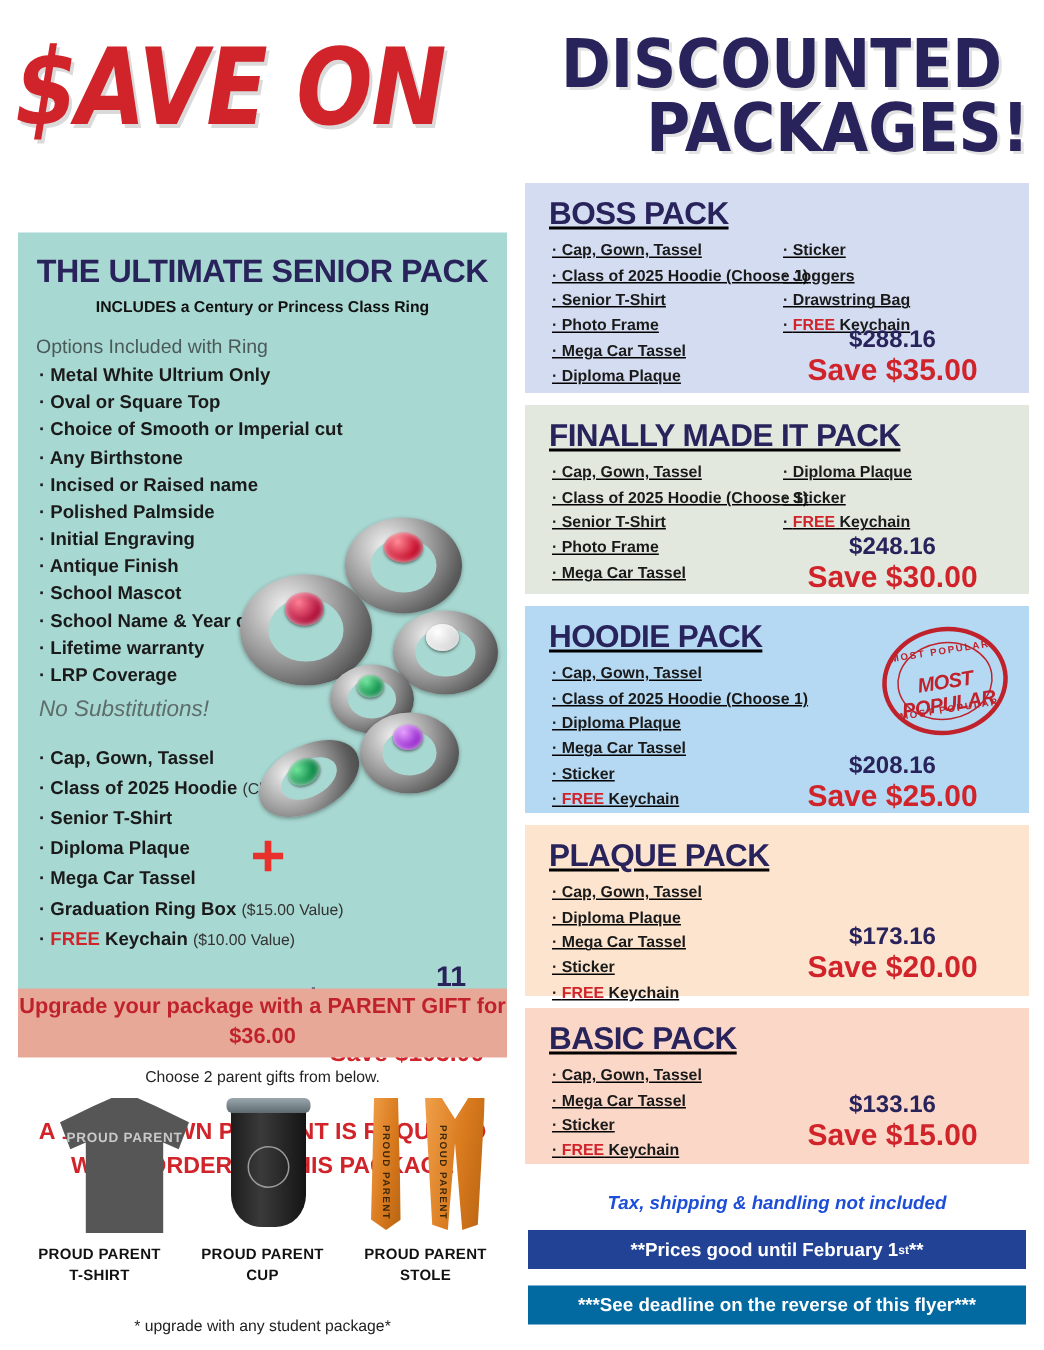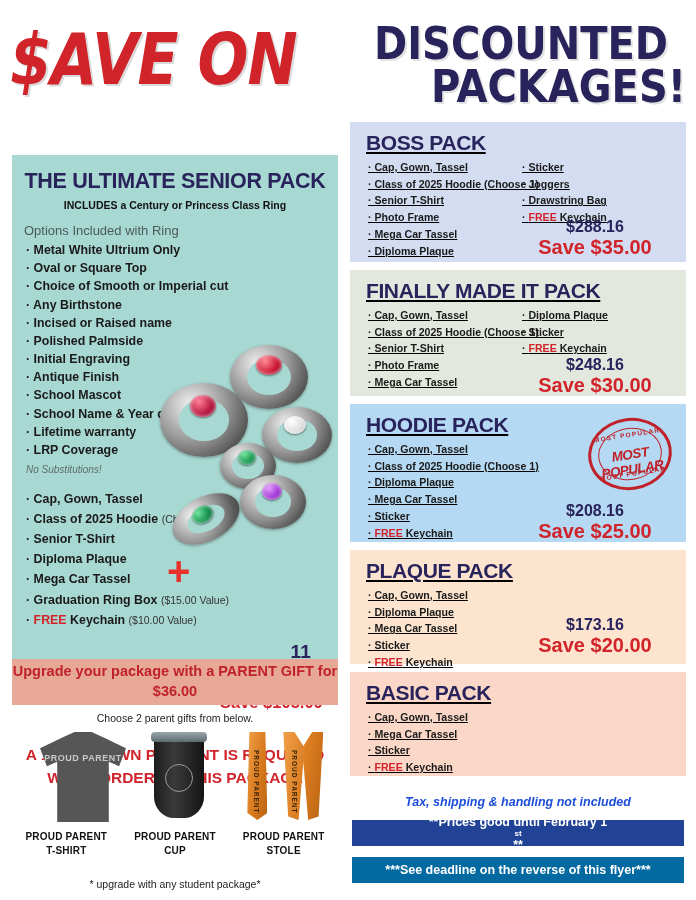--- a/index.html
+++ b/index.html
@@ -54,21 +54,21 @@
   .opt-head {
     margin: 12px 0 3px 12px; font-size: 13px; color: #4a5a58;
     font-weight: 400;
   }
   .teal ul { list-style: none; margin-left: 14px; }
   .teal li {
     font-size: 12.4px; font-weight: 700; color: #1a1a1a;
     line-height: 1.465; white-space: nowrap;
   }
   .nosub {
-    margin: 5px 0 0 14px; font-size: 10px; font-style: italic;
+    margin: 5px 0 0 14px; font-size: 15px; font-style: italic;
     color: #5d6d6b;
   }
   .plus {
     position: absolute; left: 155px; top: 396px;
     color: #e8312a; font-size: 40px; font-weight: 700; line-height: 1;
   }
   .teal ul.second { margin-top: 14px; }
   .teal ul.second li { line-height: 1.62; }
   .note { font-weight: 400; font-size: 10.5px; color: #333; }
   .free { color: #d1232a; font-weight: 700; }
@@ -191,21 +191,21 @@
   .stamp-arc.b { bottom: 10px; }
 
   
   .tax {
     position: absolute; left: 350px; top: 795px; width: 336px; text-align: center;
     color: #1d4ed8; font-size: 12.5px; font-weight: 700; font-style: italic;
   }
   .bar {
     position: absolute; left: 352px; width: 332px; height: 26px;
     display: flex; align-items: center; justify-content: center;
-    color: #fff; font-size: 12.5px; font-weight: 700; flex-direction: column;
+    color: #fff; font-size: 12.5px; font-weight: 700;
   }
   .bar-blue { top: 820px; background: #214295; }
   .bar-red  { top: 857px; background: #0369a1; }
   .bar sup { font-size: 8px; }
 </style>
 </head>
 <body>
 
 <div id="flyer">
 
@@ -428,20 +428,24 @@
             <li>· Cap, Gown, Tassel</li>
             <li>· Mega Car Tassel</li>
             <li>· Sticker</li>
             <li>· <span class="free">FREE</span> Keychain</li>
           </ul>
         </div>
       <div class="col">
           <ul class="pl"></ul>
         </div>
     </div>
+    <div class="priceblock" style="top:52px;">
+      <div class="price">$133.16</div>
+      <div class="save">Save $15.00</div>
+    </div>
   </div>
 
   <div class="tax">Tax, shipping &amp; handling not included</div>
   <div class="bar bar-blue">
     <span>**Prices good until February 1</span>
       <sup>st</sup>
       <span>**</span>
   </div>
   <div class="bar bar-red">
     <span>***See deadline on the reverse of this flyer***</span>

